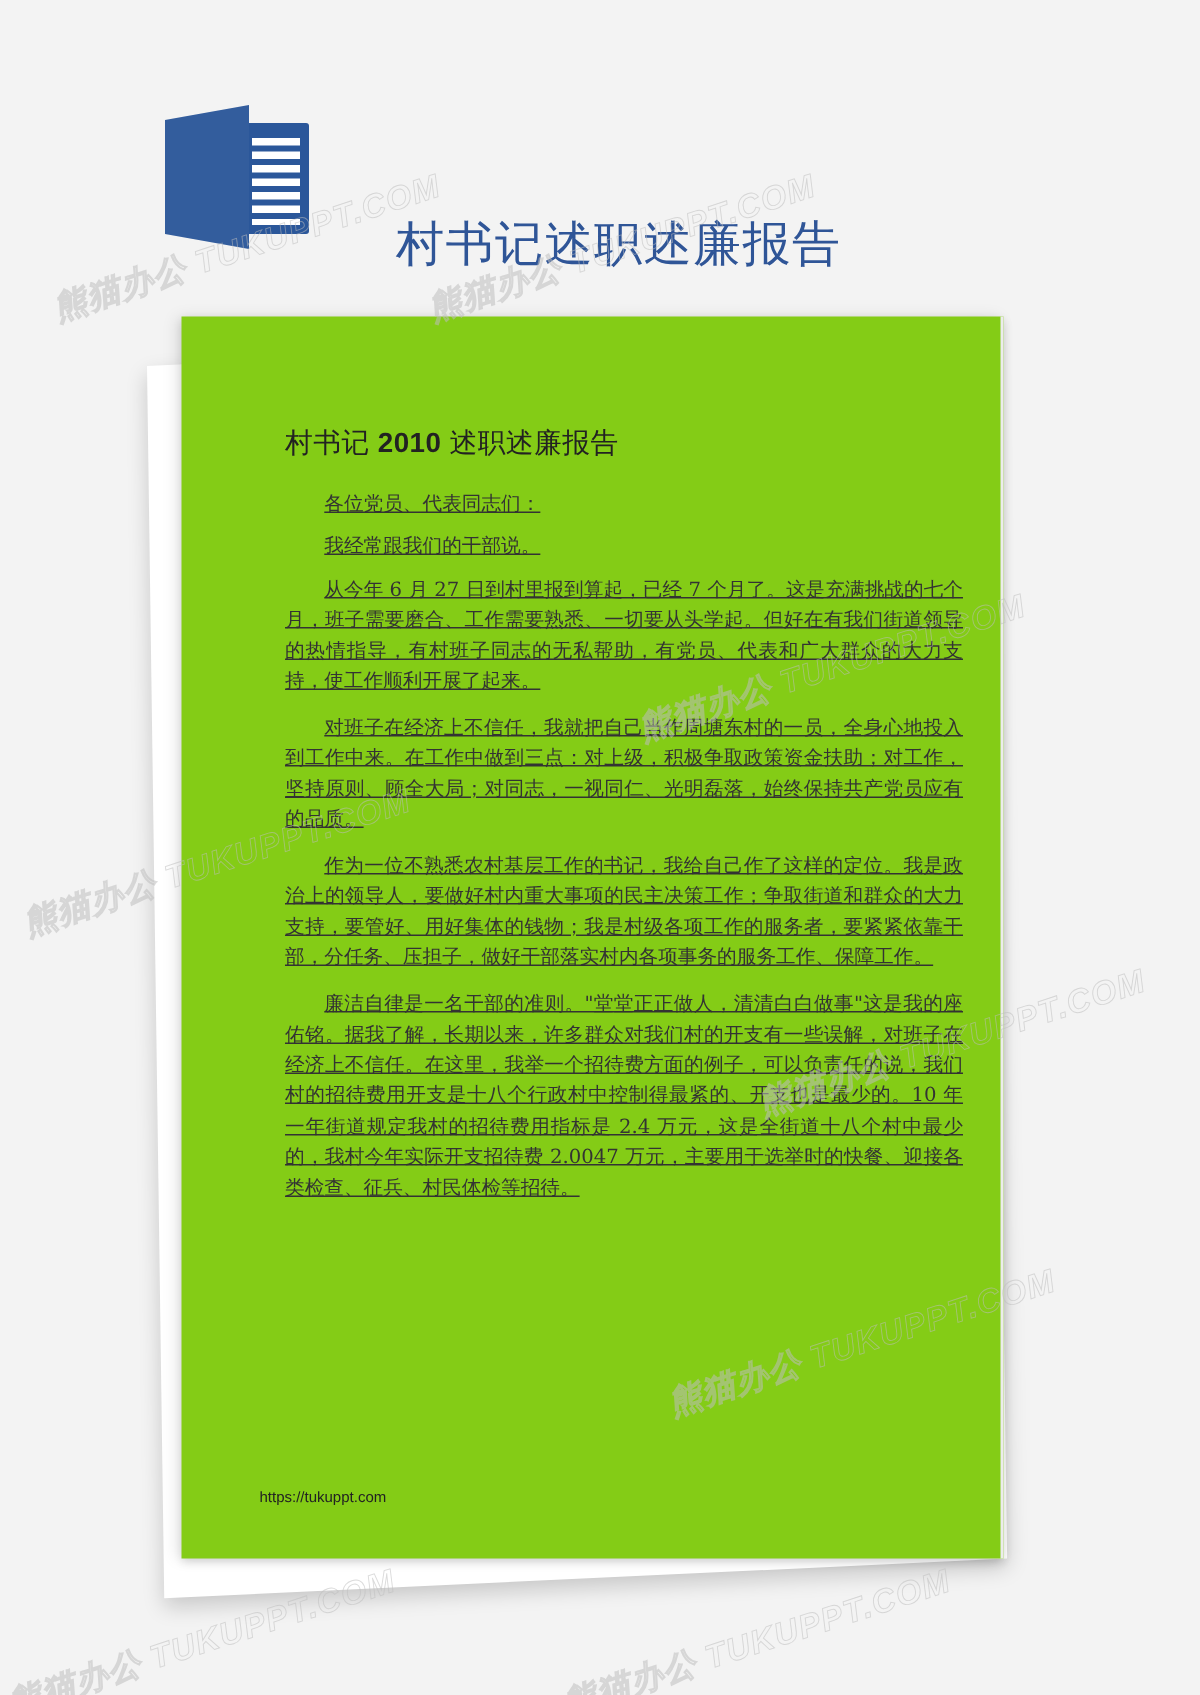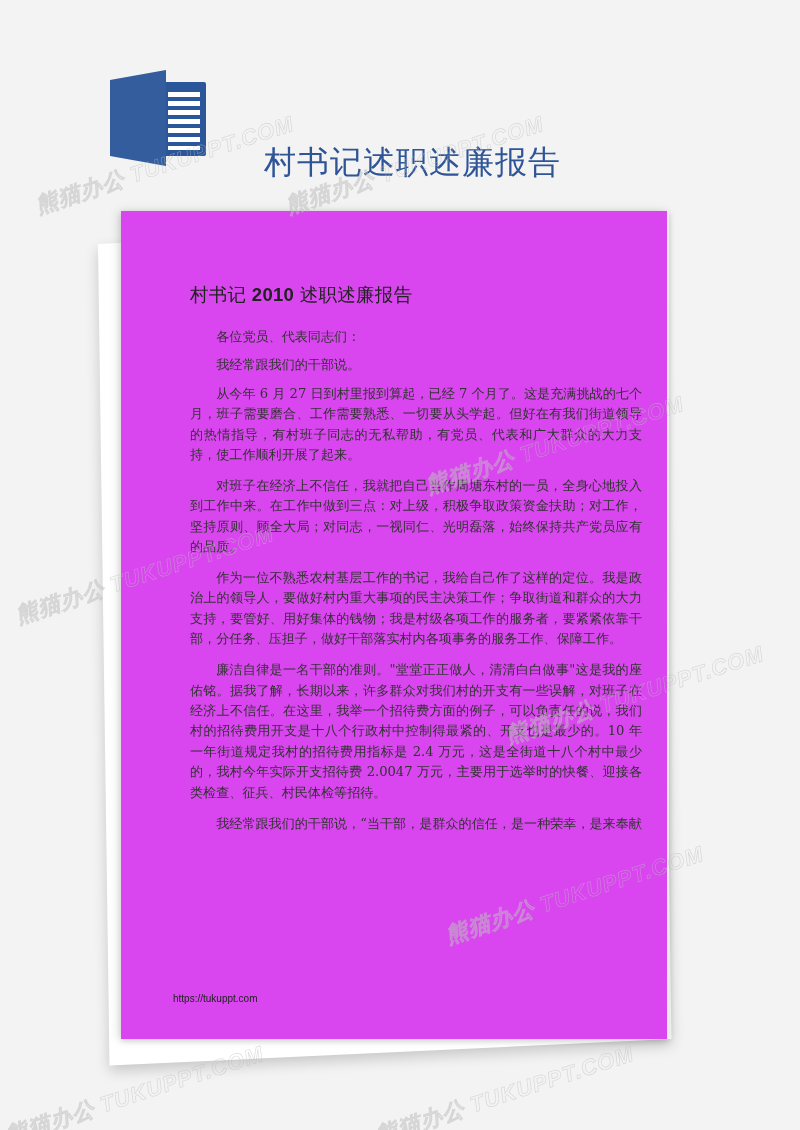--- a/index.html
+++ b/index.html
@@ -41,21 +41,21 @@
       width: 562px; height: 822px;
       background: #ffffff;
       transform-origin: 0 0;
       transform: skewY(-1.9deg) rotate(-0.8deg);
       box-shadow: 0 6px 14px rgba(0,0,0,0.18);
     }
     .front-page {
       position: absolute;
       left: 121px; top: 211px;
       width: 546px; height: 828px;
-      background: #d946ef;
+      background: #84cc16;
       box-shadow: 0 2px 6px rgba(0,0,0,0.15), -3px 0 10px rgba(0,0,0,0.10);
       border-right: 2px solid #ececec;
     }
     .doc-title {
       position: absolute;
       left: 69px; top: 71px;
       font-family: "Liberation Sans", sans-serif;
       font-size: 18.5px;
       color: #222;
       white-space: nowrap;
@@ -68,20 +68,21 @@
       width: 452px;
       font-family: "DejaVu Serif", serif;
       font-size: 13.1px;
       color: #333;
       line-height: 20.4px;
     }
     .doc-body p {
       margin: 0 0 10.5px 0;
       text-indent: 2em;
       text-align: justify;
+      text-decoration: underline;
     }
     .doc-body p.tight { margin-bottom: 8px; }
     .doc-footer {
       position: absolute;
       left: 52px; top: 782px;
       font-family: "Liberation Sans", sans-serif;
       font-size: 10px;
       color: #222;
     }
     .watermark {
@@ -124,21 +125,20 @@
 <div class="front-page">
   <div class="doc-title"><span>村书记 </span><span class="num">2010</span><span> 述职述廉报告</span></div>
 
   <div class="doc-body">
     <p class="tight">各位党员、代表同志们：</p>
     <p class="tight">我经常跟我们的干部说。</p>
     <p>从今年 6 月 27 日到村里报到算起，已经 7 个月了。这是充满挑战的七个月，班子需要磨合、工作需要熟悉、一切要从头学起。但好在有我们街道领导的热情指导，有村班子同志的无私帮助，有党员、代表和广大群众的大力支持，使工作顺利开展了起来。</p>
     <p>对班子在经济上不信任，我就把自己当作周塘东村的一员，全身心地投入到工作中来。在工作中做到三点：对上级，积极争取政策资金扶助；对工作，坚持原则、顾全大局；对同志，一视同仁、光明磊落，始终保持共产党员应有的品质。</p>
     <p>作为一位不熟悉农村基层工作的书记，我给自己作了这样的定位。我是政治上的领导人，要做好村内重大事项的民主决策工作；争取街道和群众的大力支持，要管好、用好集体的钱物；我是村级各项工作的服务者，要紧紧依靠干部，分任务、压担子，做好干部落实村内各项事务的服务工作、保障工作。</p>
     <p>廉洁自律是一名干部的准则。"堂堂正正做人，清清白白做事"这是我的座佑铭。据我了解，长期以来，许多群众对我们村的开支有一些误解，对班子在经济上不信任。在这里，我举一个招待费方面的例子，可以负责任的说，我们村的招待费用开支是十八个行政村中控制得最紧的、开支也是最少的。10 年一年街道规定我村的招待费用指标是 2.4 万元，这是全街道十八个村中最少的，我村今年实际开支招待费 2.0047 万元，主要用于选举时的快餐、迎接各类检查、征兵、村民体检等招待。</p>
-    <p>我经常跟我们的干部说，“当干部，是群众的信任，是一种荣幸，是来奉献</p>
   </div>
 
   <div class="doc-footer">https://tukuppt.com</div>
 </div>
 
 <div class="watermark" style="left:30px; top:150px;">熊猫办公 TUKUPPT.COM</div>
 <div class="watermark" style="left:280px; top:150px;">熊猫办公 TUKUPPT.COM</div>
 <div class="watermark" style="left:420px; top:430px;">熊猫办公 TUKUPPT.COM</div>
 <div class="watermark" style="left:10px; top:560px;">熊猫办公 TUKUPPT.COM</div>
 <div class="watermark" style="left:500px; top:680px;">熊猫办公 TUKUPPT.COM</div>

